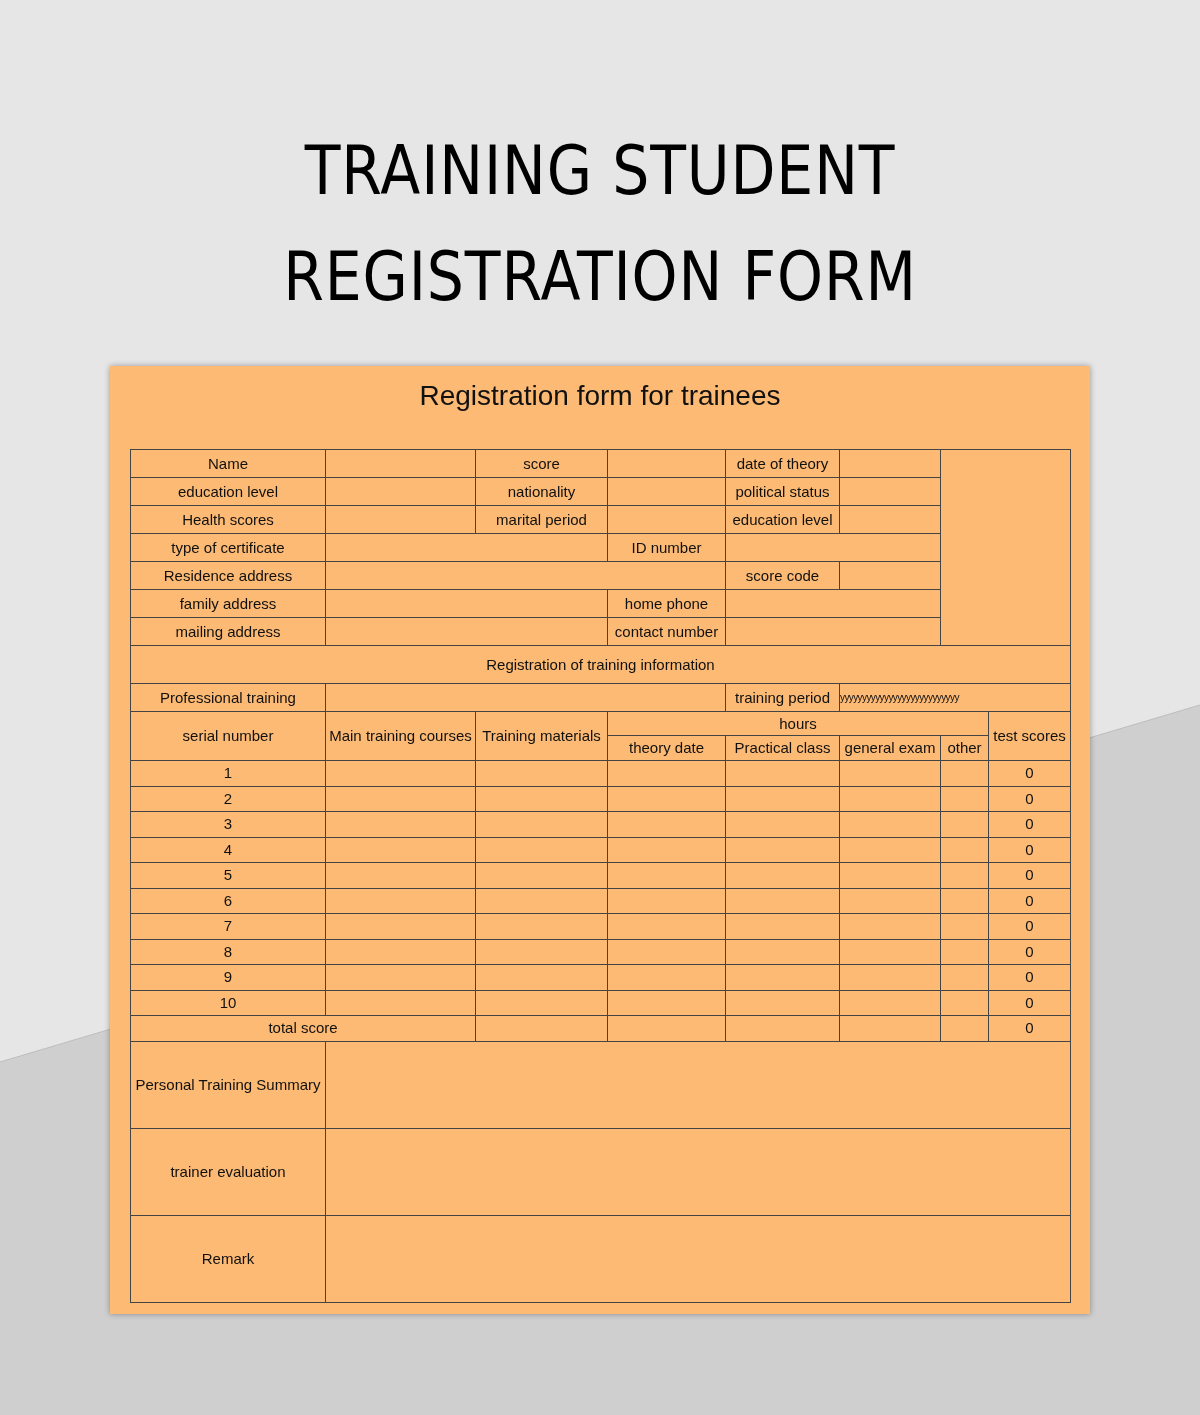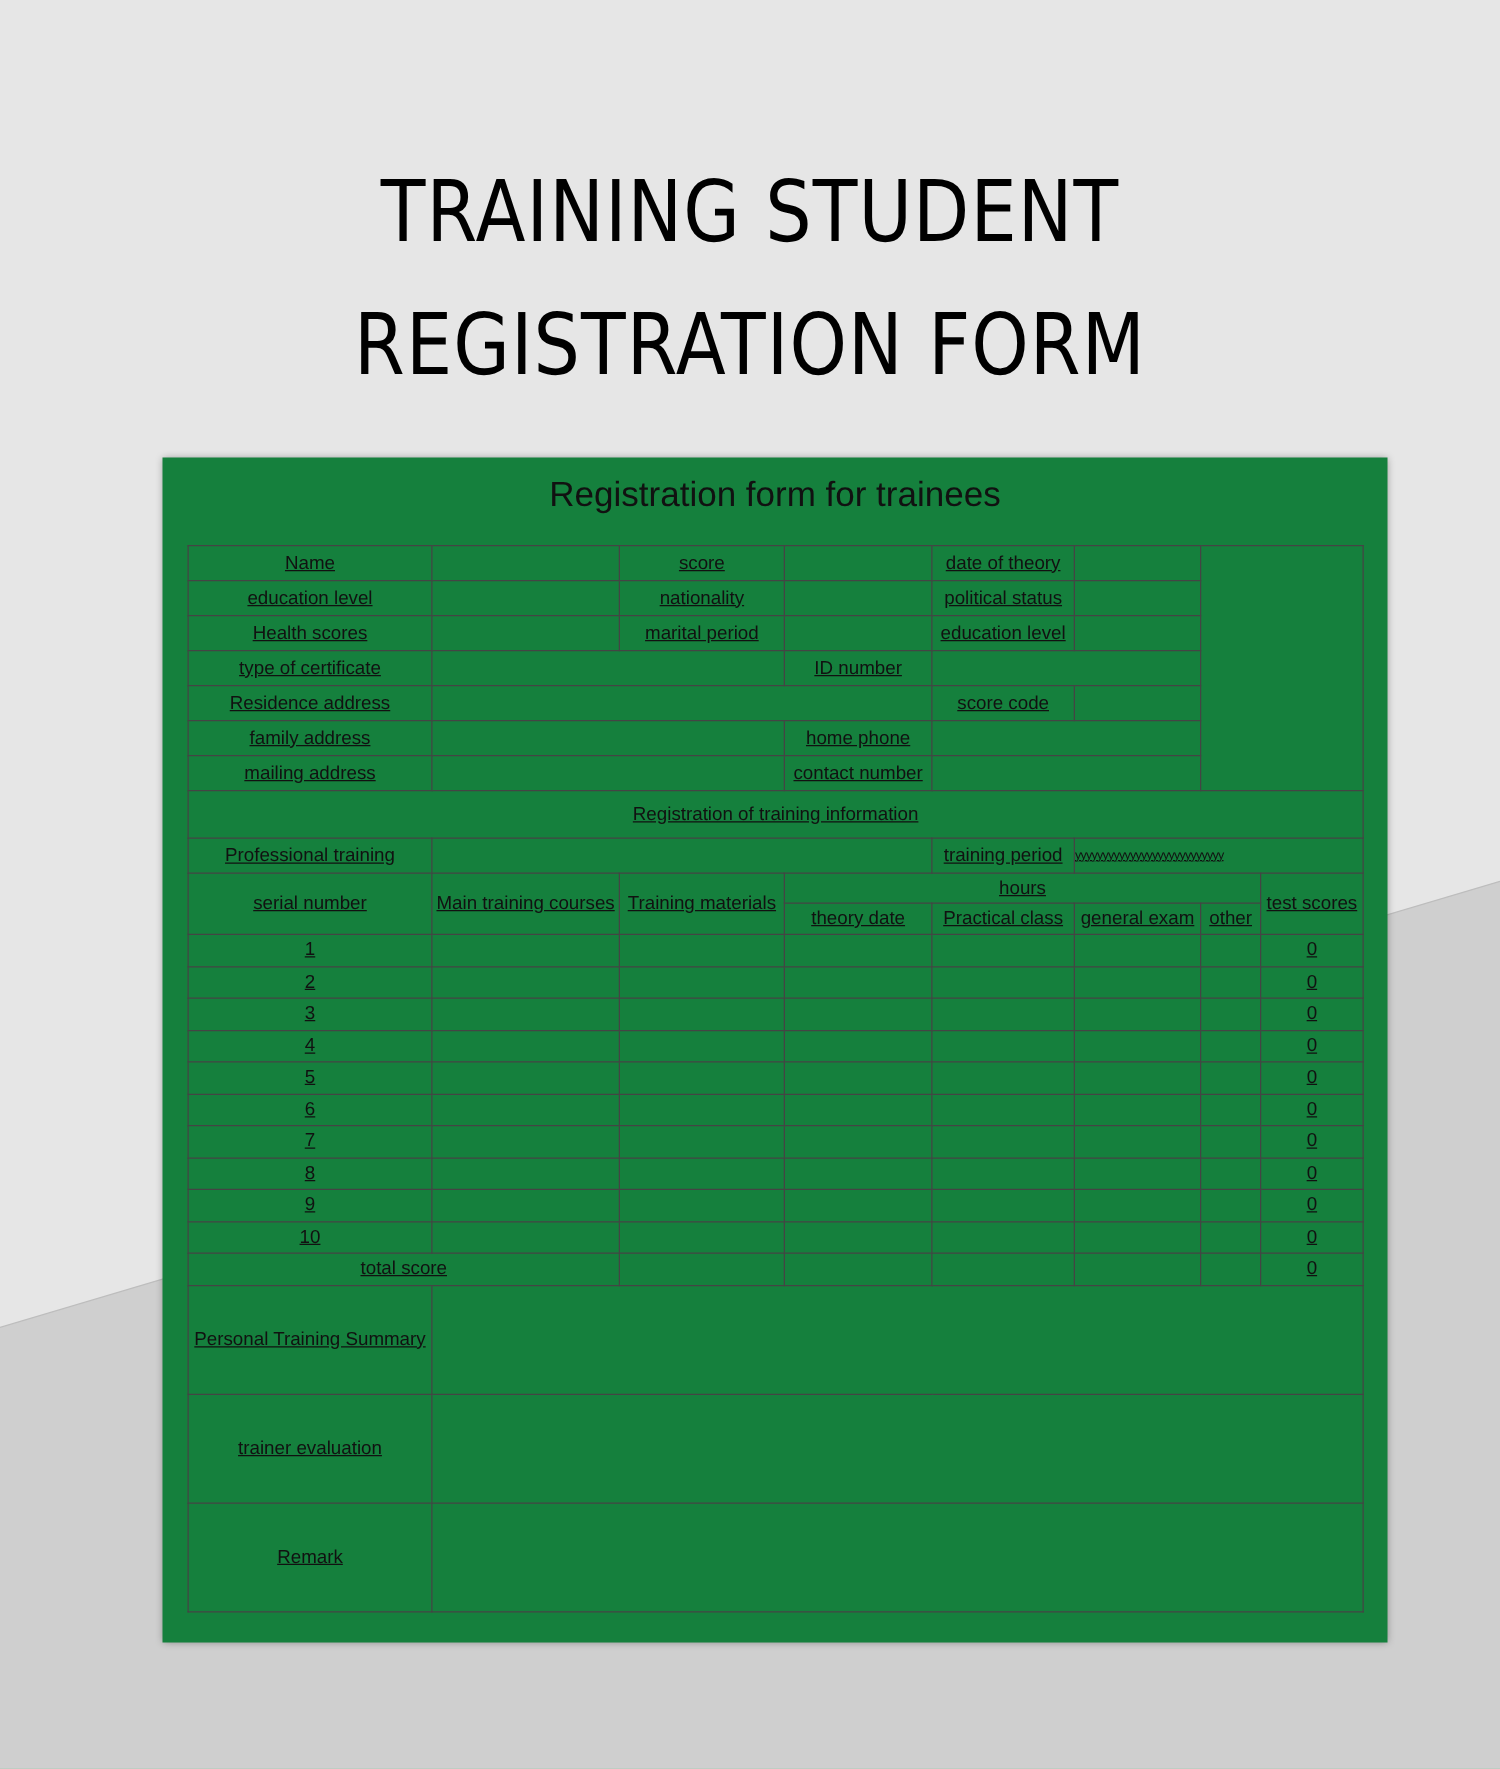--- a/index.html
+++ b/index.html
@@ -4,26 +4,26 @@
 <style>
   html,body{margin:0;padding:0;}
   body{width:1200px;height:1415px;position:relative;overflow:hidden;
     font-family:"Liberation Sans",sans-serif;background:#e6e6e6;}
   .bg-lower{position:absolute;left:0;top:0;width:1200px;height:1415px;
     background:#cfcfcf;clip-path:polygon(0 1062px,1200px 705px,1200px 1415px,0 1415px);}
   .bg-line{position:absolute;left:0;top:0;width:1200px;height:1415px;pointer-events:none;}
   .headline{position:absolute;left:0;top:118px;width:1200px;text-align:center;
     font-family:"DejaVu Sans",sans-serif;font-size:68px;line-height:106px;color:#000;
     letter-spacing:1px;transform:scaleX(0.86);transform-origin:center;}
-  .sheet{position:absolute;left:110px;top:366px;width:980px;height:948px;background:#15803d;
-    box-shadow:0 0 6px rgba(0,0,0,0.35);margin-left:20px;}
+  .sheet{position:absolute;left:110px;top:366px;width:980px;height:948px;background:#fdba74;
+    box-shadow:0 0 6px rgba(0,0,0,0.35);}
   .sheet-title{position:absolute;left:0;top:14px;width:980px;text-align:center;
     font-size:28px;color:#111;}
-  table.form{position:absolute;left:20px;top:70px;border-collapse:collapse;table-layout:fixed;
-    width:940px;font-size:15px;color:#111;text-decoration:underline;}
+  table.form{position:absolute;left:20px;top:83px;border-collapse:collapse;table-layout:fixed;
+    width:940px;font-size:15px;color:#111;}
   table.form td{border:1.3px solid #444;text-align:center;vertical-align:middle;padding:0;
     white-space:nowrap;overflow:hidden;line-height:18px;}
   .wrap{white-space:normal !important;line-height:22px !important;}
   .period{font-size:10px;letter-spacing:-0.6px;text-align:left !important;}
 </style>
 </head>
 <body>
 
 <div class="bg-lower"></div>
 <svg class="bg-line" width="1200" height="1415">

